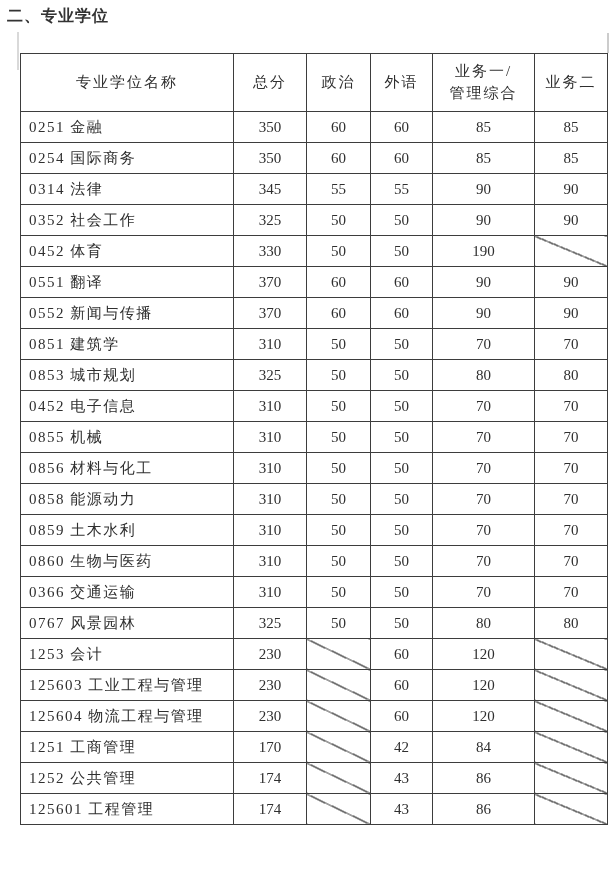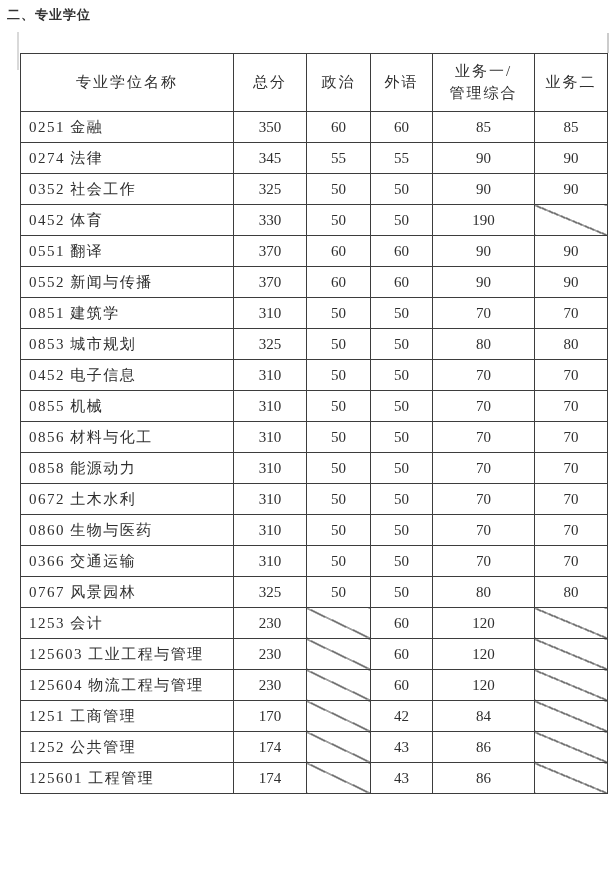--- a/index.html
+++ b/index.html
@@ -11,21 +11,21 @@
     background: #ffffff;
     font-family: "Liberation Serif", "DejaVu Serif", serif;
     color: #2f2f2f;
     overflow: hidden;
   }
   .section-title {
     position: absolute;
     left: 7px;
     top: 6px;
     font-family: Liberation Serif, serif;
-    font-size: 13px;
+    font-size: 16px;
     font-weight: bold;
     color: #333333;
     letter-spacing: 1px;
   }
   table.score-table {
     position: absolute;
     left: 20px;
     top: 53px;
     width: 587px;
     border-collapse: collapse;
@@ -97,21 +97,29 @@
   <tbody id="rows">
       <tr>
         <td class="name">0251 金融</td>
         <td>350</td>
         <td>60</td>
         <td>60</td>
         <td>85</td>
         <td>85</td>
       </tr>
       <tr>
-        <td class="name">0274 法律</td>
+        <td class="name">0254 国际商务</td>
+        <td>350</td>
+        <td>60</td>
+        <td>60</td>
+        <td>85</td>
+        <td>85</td>
+      </tr>
+      <tr>
+        <td class="name">0314 法律</td>
         <td>345</td>
         <td>55</td>
         <td>55</td>
         <td>90</td>
         <td>90</td>
       </tr>
       <tr>
         <td class="name">0352 社会工作</td>
         <td>325</td>
         <td>50</td>
@@ -185,21 +193,21 @@
       </tr>
       <tr>
         <td class="name">0858 能源动力</td>
         <td>310</td>
         <td>50</td>
         <td>50</td>
         <td>70</td>
         <td>70</td>
       </tr>
       <tr>
-        <td class="name">0672 土木水利</td>
+        <td class="name">0859 土木水利</td>
         <td>310</td>
         <td>50</td>
         <td>50</td>
         <td>70</td>
         <td>70</td>
       </tr>
       <tr>
         <td class="name">0860 生物与医药</td>
         <td>310</td>
         <td>50</td>

